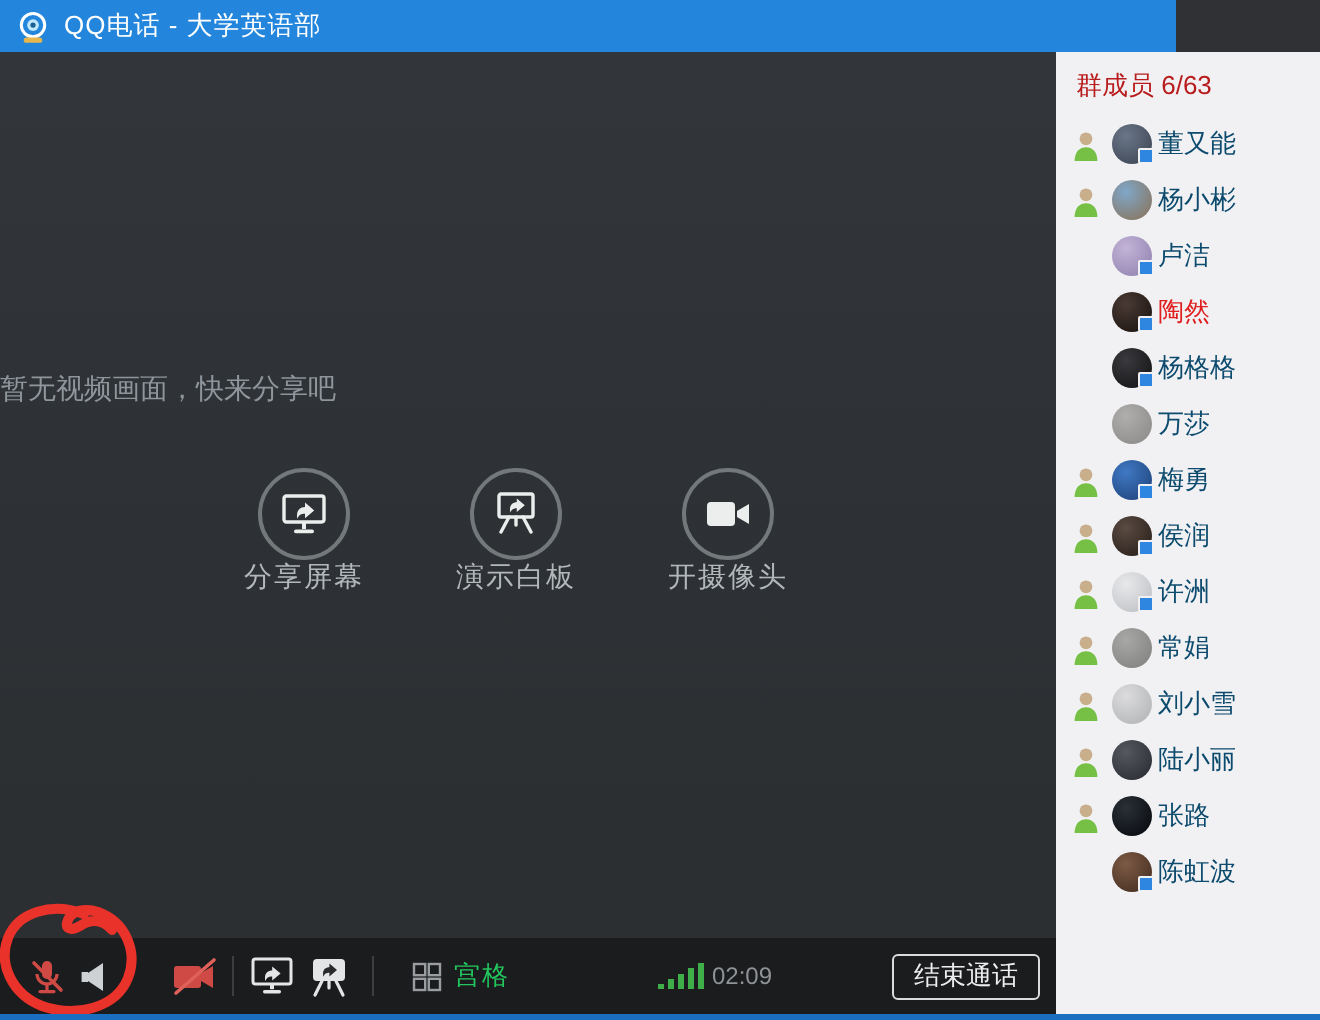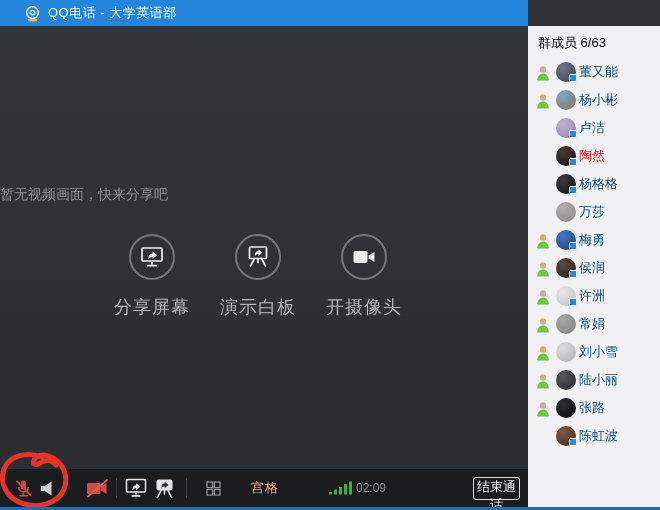--- a/index.html
+++ b/index.html
@@ -3,58 +3,58 @@
 <meta charset="utf-8">
 <style>
   * { margin:0; padding:0; box-sizing:border-box; }
   html,body { width:660px; height:510px; overflow:hidden; }
   body { font-family:"Liberation Sans","DejaVu Sans",sans-serif; background:#000; }
 
   .window { position:relative; width:660px; height:510px;
             border-bottom:3px solid var(--window-border,#1a6fc0); background:var(--main-bg,#2f3134); }
 
   
-  .titlebar { position:absolute; top:0; left:0; width:528px; height:26px;
-              background:var(--titlebar,#2386dc); display:flex; align-items:center; padding-left:24px; }
+  .titlebar { position:absolute; top:0; left:0; width:588px; height:26px;
+              background:var(--titlebar,#2386dc); display:flex; align-items:center; padding-left:8px; }
   .titlebar .cam { width:17px; height:17px; margin-right:7px; }
   .titlebar .title { color:#fff; font-size:13px; letter-spacing:.5px; }
 
   
   .main { position:absolute; top:26px; left:0; width:528px; height:481px;
           background:linear-gradient(180deg,#323539 0%, #2c2f32 78%); overflow:hidden; }
 
   .empty-message { position:absolute; top:160px; left:0; width:100%;
                    color:#8e959b; font-size:14px; }
 
   .actions { position:absolute; top:208px; left:99px; display:flex; }
   .action { width:106px; display:flex; flex-direction:column; align-items:center; cursor:pointer; }
   .action .ring { width:46px; height:46px; border:2px solid #73787b; border-radius:50%;
                   display:flex; align-items:center; justify-content:center; }
-  .action .lbl { margin-top:15px; color:#b2b7ba; font-size:18px; letter-spacing:1px; }
+  .action .lbl { color:#b2b7ba; font-size:14px; letter-spacing:1px; }
 
   
   .toolbar { position:absolute; bottom:0; left:0; width:100%; height:38px;
              background:var(--toolbar-bg,#1b1c1e); }
   .tbtn { position:absolute; top:0; height:38px; display:flex; align-items:center; cursor:pointer; }
   .tdiv { position:absolute; top:9px; width:1px; height:20px; background:#3e3e40; }
-  .grid-btn { color:#fca5a5; font-size:13px; letter-spacing:1px;gap:24px; }
+  .grid-btn { color:#22c55e; font-size:13px; letter-spacing:1px; }
   .grid-btn svg { margin-right:6px; }
   .timer { color:#8f9396; font-size:12px; }
   .btn-exit { background:var(--exit-red,#d4524a); color:#fff; font-size:13px;
               border:none; border-radius:3px; width:56px; height:23px; letter-spacing:2px; cursor:pointer; }
   .btn-end  { background:transparent; color:#eceeef; font-size:13px;
-              border:1px solid #d9dbdd; border-radius:3px; width:47px; height:23px; cursor:pointer; }
+              border:1px solid #d9dbdd; border-radius:3px; width:74px; height:23px; cursor:pointer; }
 
   
   .annotation { position:absolute; left:-2px; bottom:-4px; pointer-events:none; z-index:9; }
 
   
   .sidebar { position:absolute; top:26px; right:0; width:132px; height:481px;
              background:var(--sidebar-bg,#f1f1f3); overflow:hidden; }
-  .sb-header { padding:8px 0 0 10px; color:#000000; font-size:13px; }
+  .sb-header { padding:8px 0 0 10px; color:#b91c1c; font-size:13px; }
   .member-list { position:absolute; top:32px; left:0; width:100%; }
   .member { position:relative; height:28px; display:flex; align-items:center; cursor:pointer; }
   .member .st { position:absolute; left:8px; top:7px; width:14px; height:16px; }
   .member .av { position:absolute; left:28px; top:4px; width:20px; height:20px; border-radius:50%; }
   .member .vb { position:absolute; left:41px; top:16px; width:8px; height:8px;
                 background:#2f86e0; border:1.5px solid #f1f1f3; border-radius:1px; }
   .member .nm { position:absolute; left:51px; top:50%; transform:translateY(-50%);
                 font-size:13px; color:#0c4a6e; white-space:nowrap; }
 </style>
 </head>

